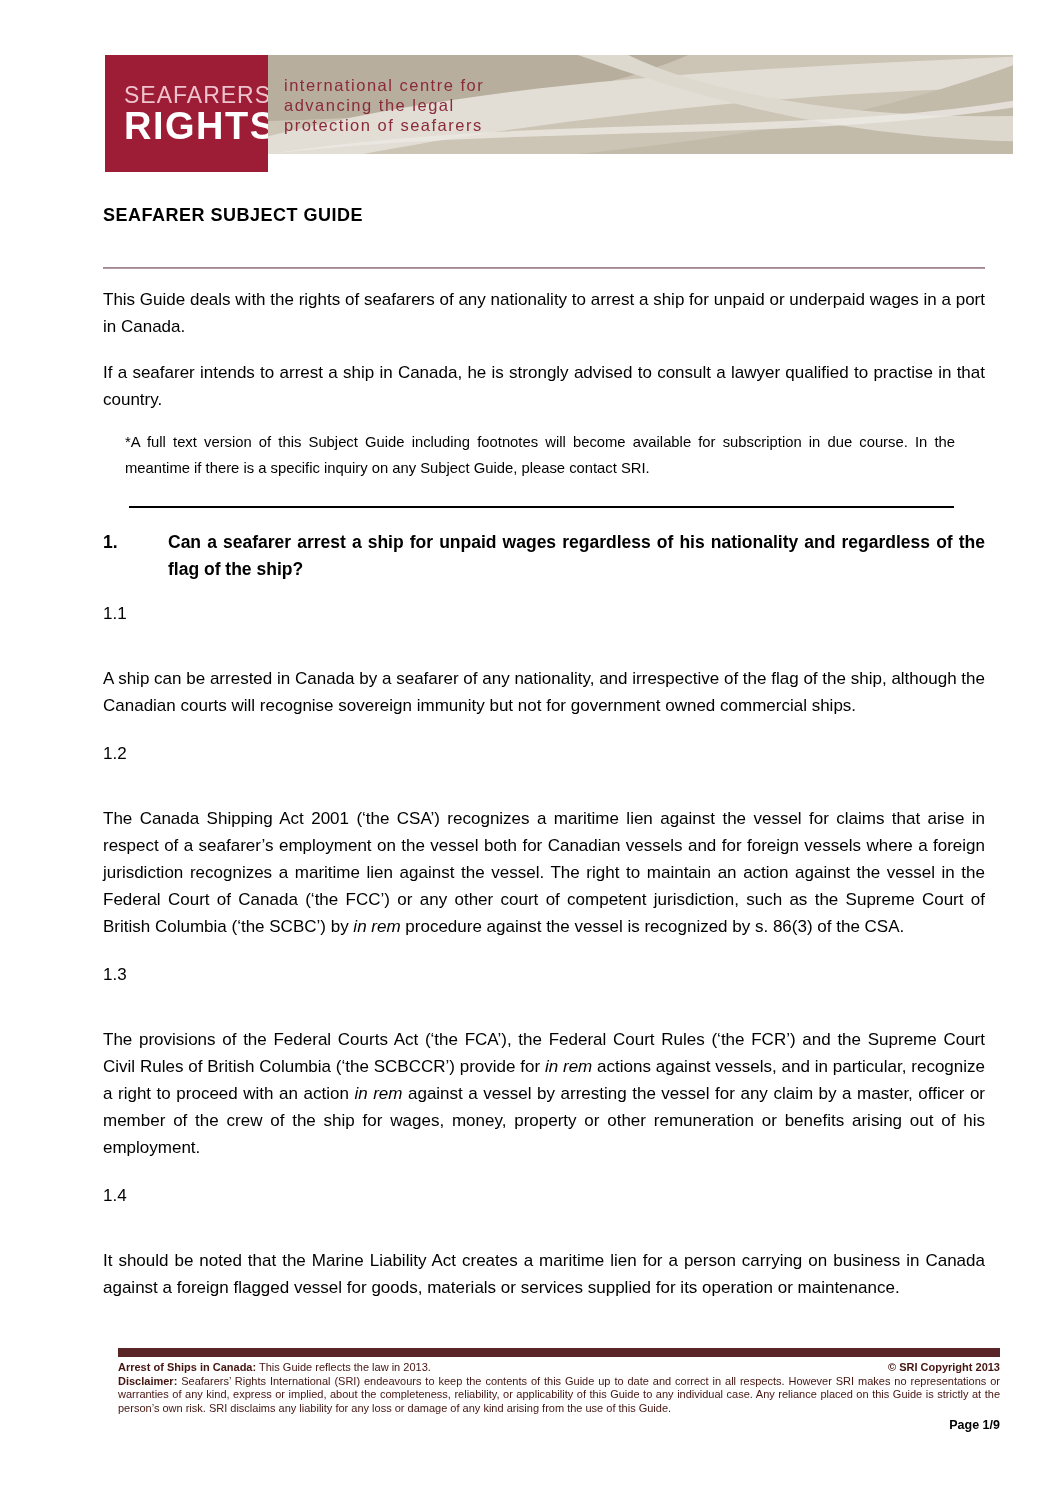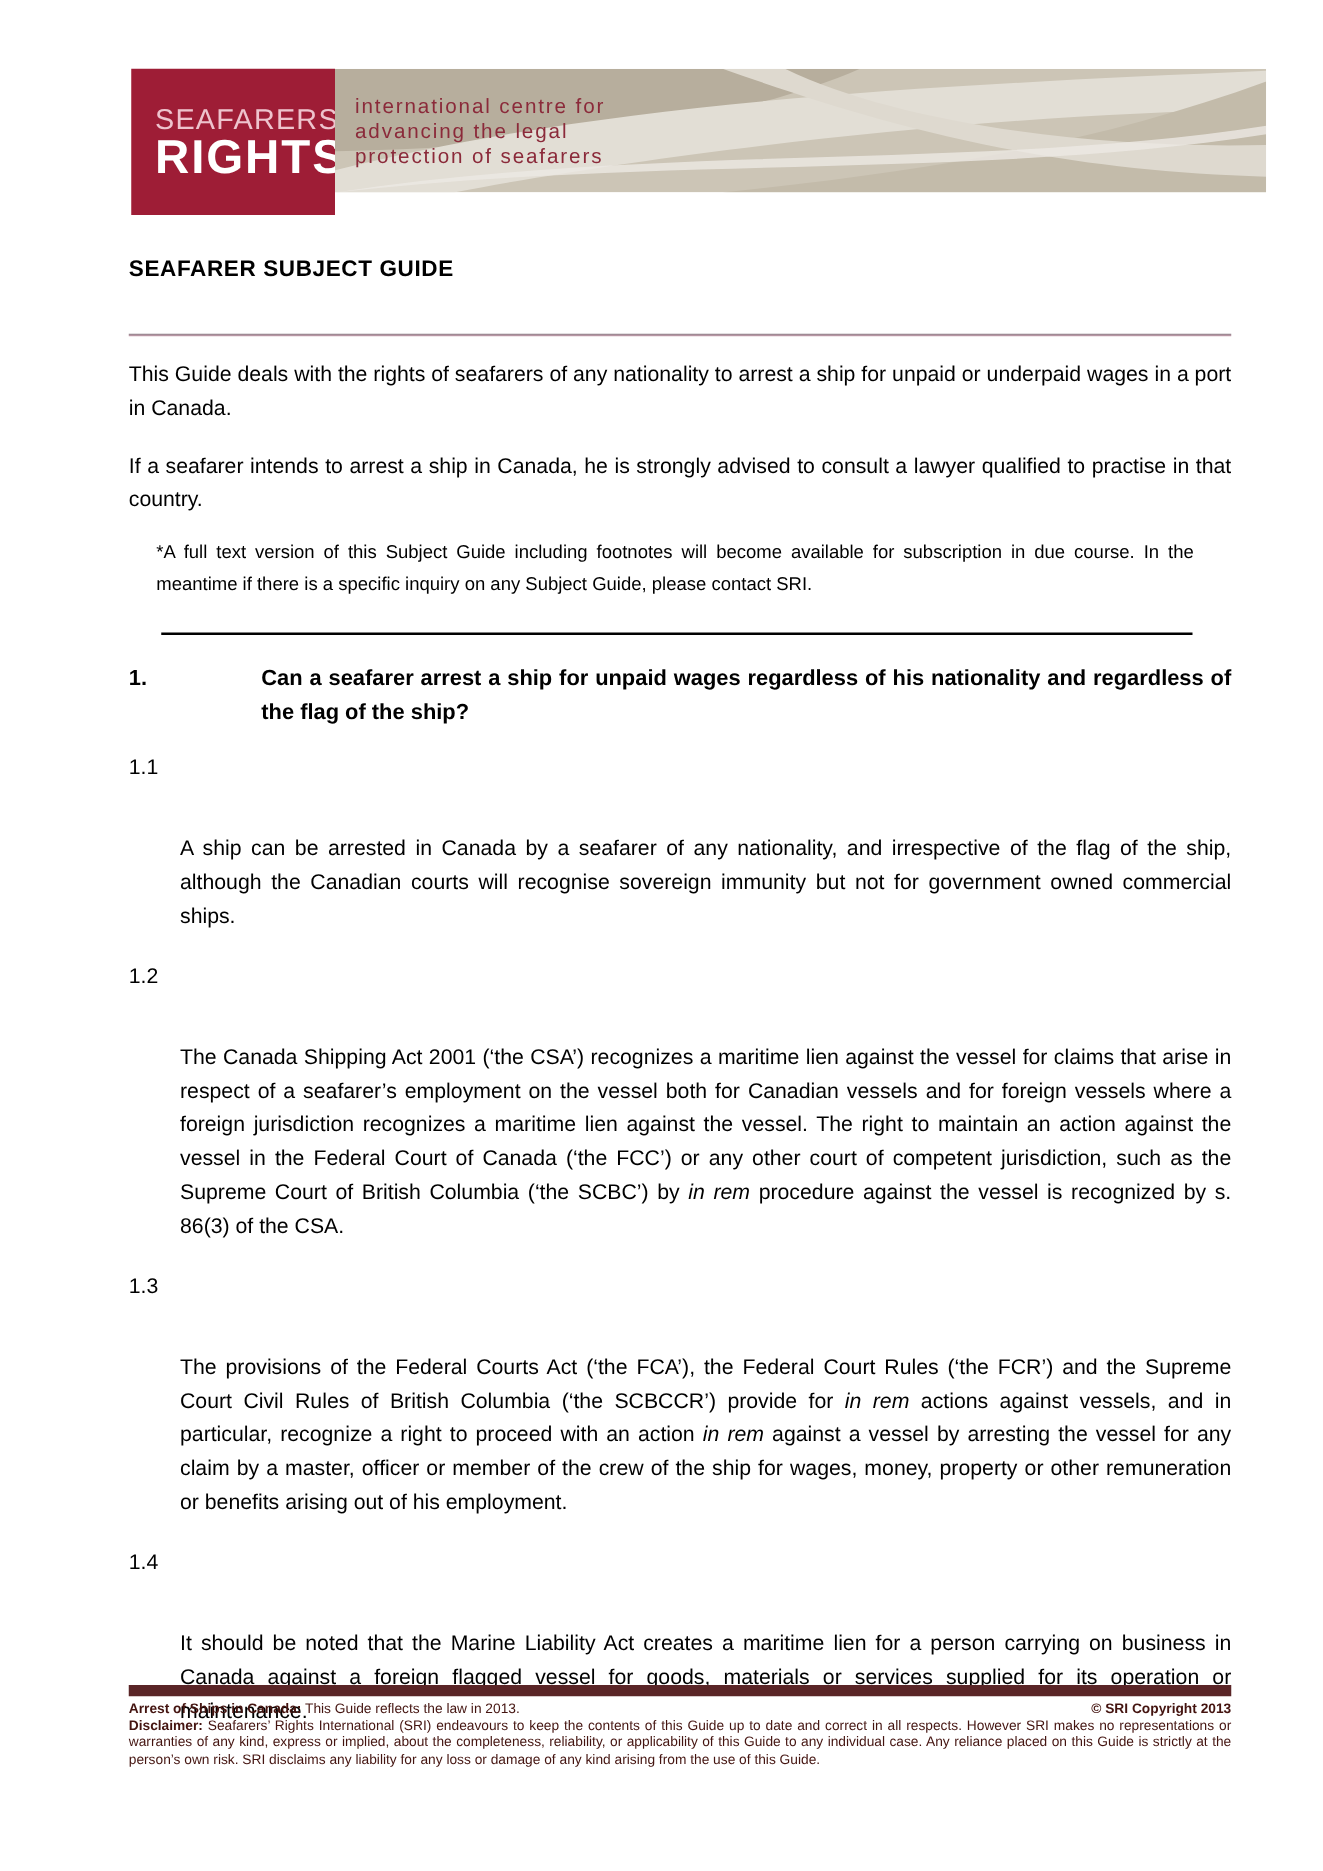--- a/index.html
+++ b/index.html
@@ -129,29 +129,28 @@
   .section-head .body-col {
     font-weight: 700;
     font-size: 17.5px;
     line-height: 27px;
   }
   .body-col {
     flex: 1 1 auto;
     font-size: 17px;
     line-height: 27px;
     text-align: justify;
-    margin-left: 41px;
   }
   .item { margin-top: 17px; flex-direction: column; }
   .item.gap-lg { margin-top: 21px; }
 
   
   .footer {
     position: absolute;
-    left: 103px;
+    left: 118px;
     top: 1348px;
     width: 882px;
     color: #441410;
     font-size: 11px;
     line-height: 13.5px;
   }
   .footer-bar {
     height: 9px;
     background: #5a2527;
     margin-bottom: 4px;
@@ -237,15 +236,16 @@
     </div>
   </div>
 
   <div class="footer">
     <div class="footer-bar"></div>
     <div class="footer-row">
       <div><span class="footer-bold">Arrest of Ships in Canada:</span><span> This Guide reflects the law in 2013.</span></div>
       <div class="footer-copyright">© SRI Copyright 2013</div>
     </div>
     <div class="disclaimer"><span class="footer-bold">Disclaimer:</span><span> Seafarers’ Rights International (SRI) endeavours to keep the contents of this Guide up to date and correct in all respects.  However SRI makes no representations or warranties of any kind, express or implied, about the completeness, reliability, or applicability of this Guide to any individual case.  Any reliance placed on this Guide is strictly at the person’s own risk.  SRI disclaims any liability for any loss or damage of any kind arising from the use of this Guide.</span></div>
+    <div class="page-number">Page 1/9</div>
   </div>
 
 </div>
 
 </body></html>

